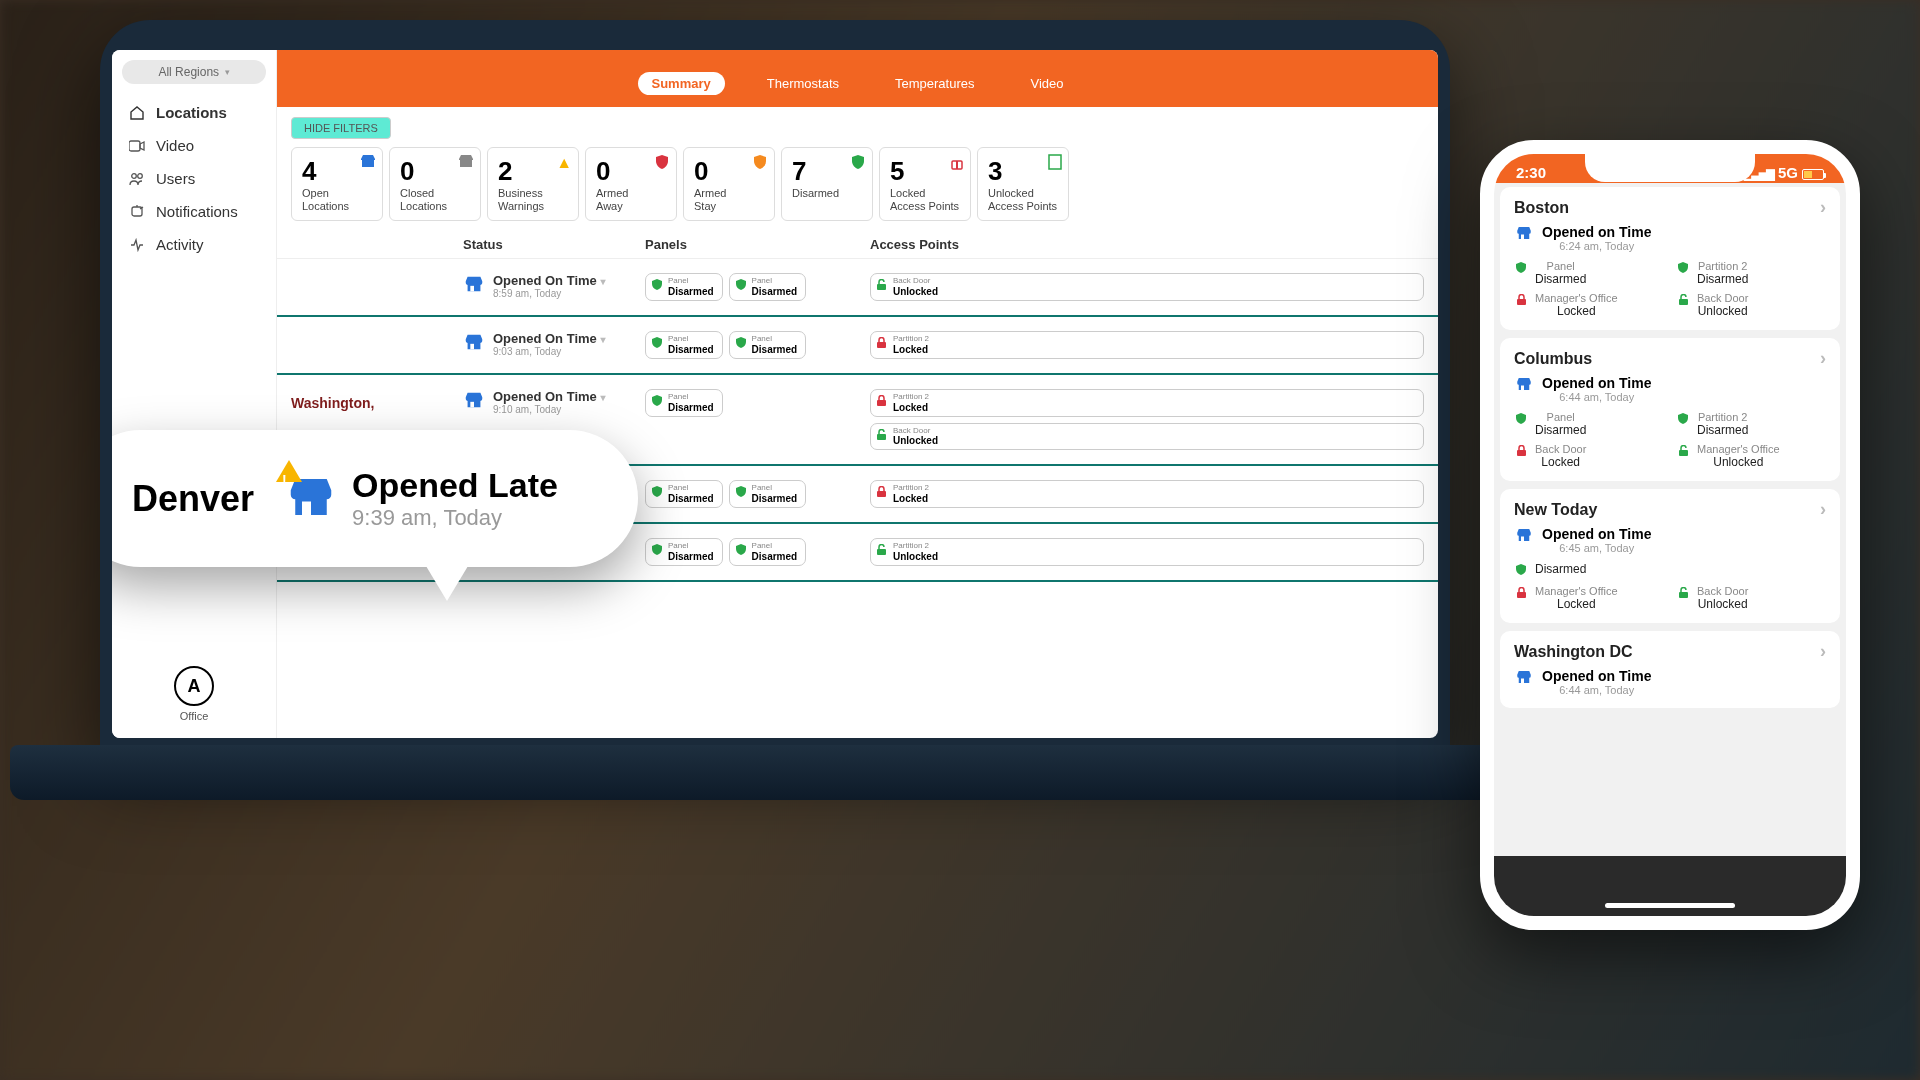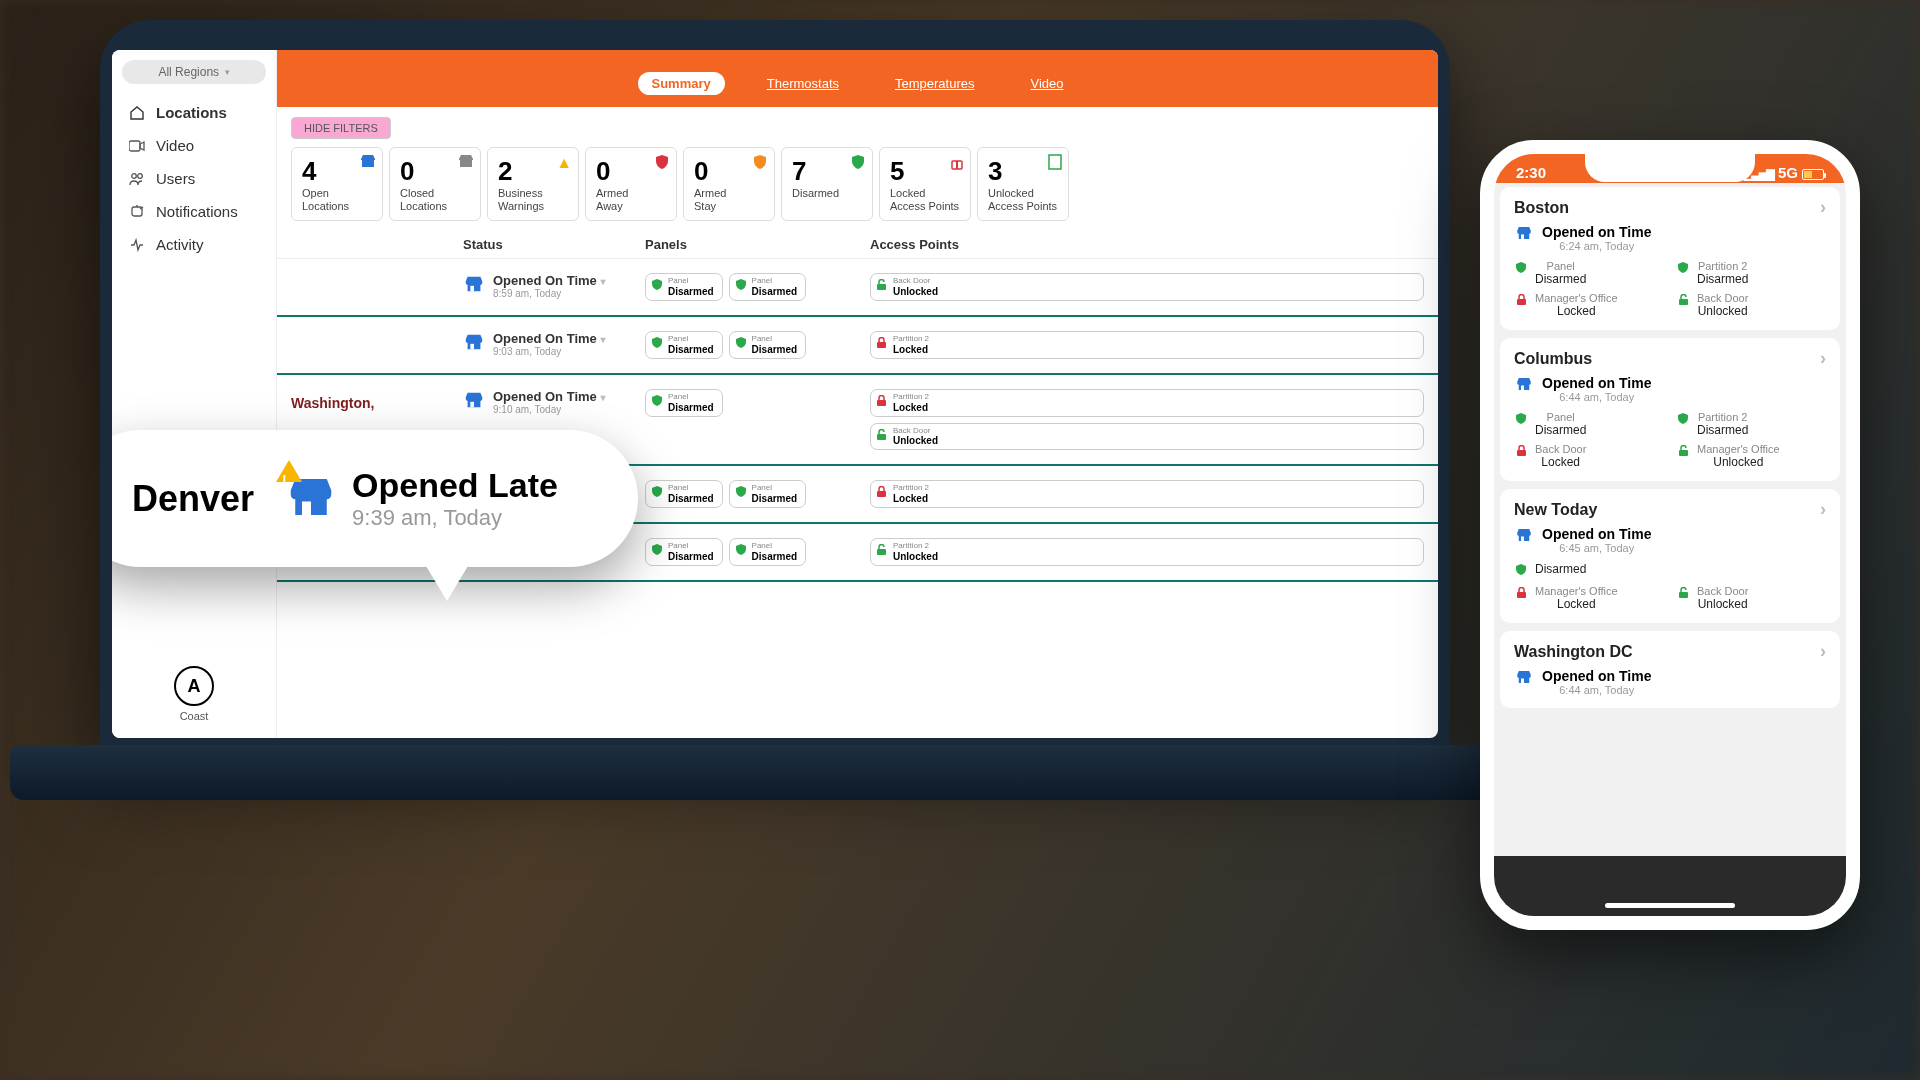--- a/index.html
+++ b/index.html
@@ -19,27 +19,27 @@
   .nav-item.active { font-weight:600; }
   .nav-icon { width:18px; display:inline-flex; justify-content:center; color:#555; }
   .admin-block { margin-top:auto; text-align:center; padding:10px 0 6px; }
   .admin-circle { width:40px; height:40px; border:2px solid #000; border-radius:50%; display:inline-flex; align-items:center; justify-content:center; font-weight:700; font-size:18px; }
   .admin-label { font-size:11px; color:#555; margin-top:4px; }
 
   
   .main { flex:1; display:flex; flex-direction:column; }
   .header { background:#f26522; color:#fff; padding:12px 0 0; text-align:center; }
   .header-title { font-size:25px; font-weight:600; }
-  .tabs { display:flex; justify-content:center; gap:28px; padding:10px 0 12px; font-size:13px;text-decoration:underline; }
+  .tabs { display:flex; justify-content:center; gap:28px; padding:10px 0 12px; font-size:13px; }
   .tab { padding:4px 14px; border-radius:14px; cursor:pointer; }
   .tab.active { background:#fff; color:#f26522; font-weight:600; }
 
   .toolbar { background:#eee; display:flex; align-items:center; padding:7px 14px; gap:14px; font-size:12px; color:#555; }
   .search-pill { width:112px; height:20px; background:#fff; border-radius:12px; }
-  .hide-filters { display:inline-block; background:#f9a8d4; border:1px solid #ccc; border-radius:4px; padding:4px 12px; font-size:11px; color:#555; margin:10px 0 8px 14px; }
+  .hide-filters { display:inline-block; background:#5eead4; border:1px solid #ccc; border-radius:4px; padding:4px 12px; font-size:11px; color:#555; margin:10px 0 8px 14px; }
 
   .stats-row { display:flex; gap:6px; padding:0 14px 10px; }
   .stat { position:relative; border:1px solid #ddd; border-radius:6px; padding:8px 10px; min-width:92px; background:#fff; flex-shrink:0; }
   .stat-num { font-size:26px; font-weight:700; }
   .stat-label { font-size:11px; color:#444; line-height:1.15; }
   .stat-icon { position:absolute; top:6px; right:6px; font-size:14px; }
 
   .cols-head { display:flex; padding:6px 14px; font-size:13px; font-weight:600; color:#333; border-bottom:1px solid #eee; }
   .col-loc { width:172px; }
   .col-status { width:182px; }
@@ -157,21 +157,21 @@
                   <path d="M1 7h3l2-5 2 10 2-5h3" fill="none" stroke="#555" stroke-width="1.3"></path>
                 </svg>
               </span>
               <span>Activity</span>
             </div>
           </div>
         <div class="admin-block">
           <div class="admin-circle">
               <span>A</span>
             </div>
-          <div class="admin-label">Coast</div>
+          <div class="admin-label">Office</div>
         </div>
       </div>
 
       <div class="main">
         <div class="header">
           <div class="tabs" id="tabs-holder">
               <span class="tab active">Summary</span>
               <span class="tab">Thermostats</span>
               <span class="tab">Temperatures</span>
               <span class="tab">Video</span>

